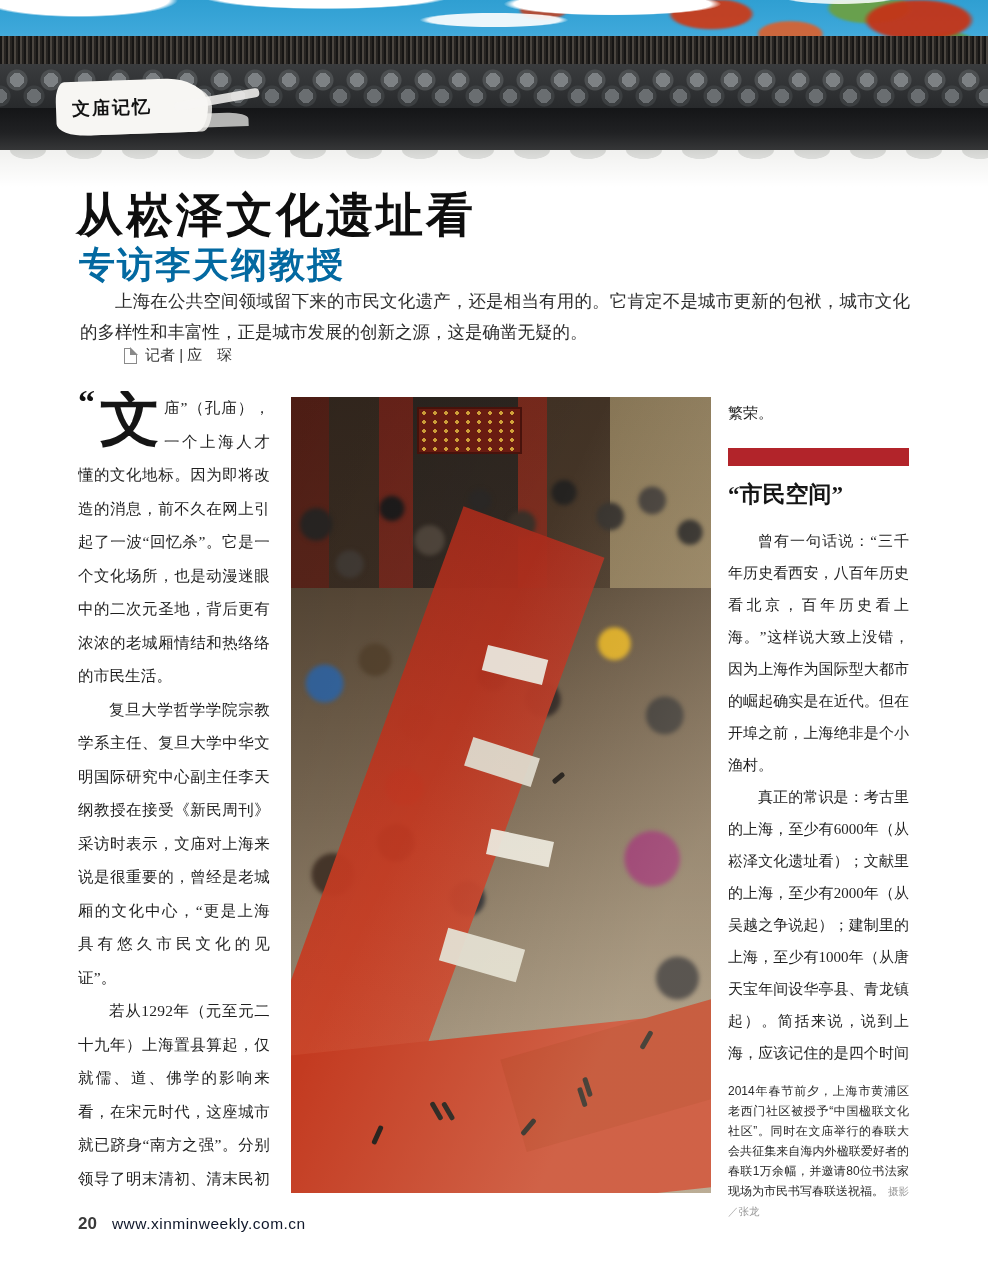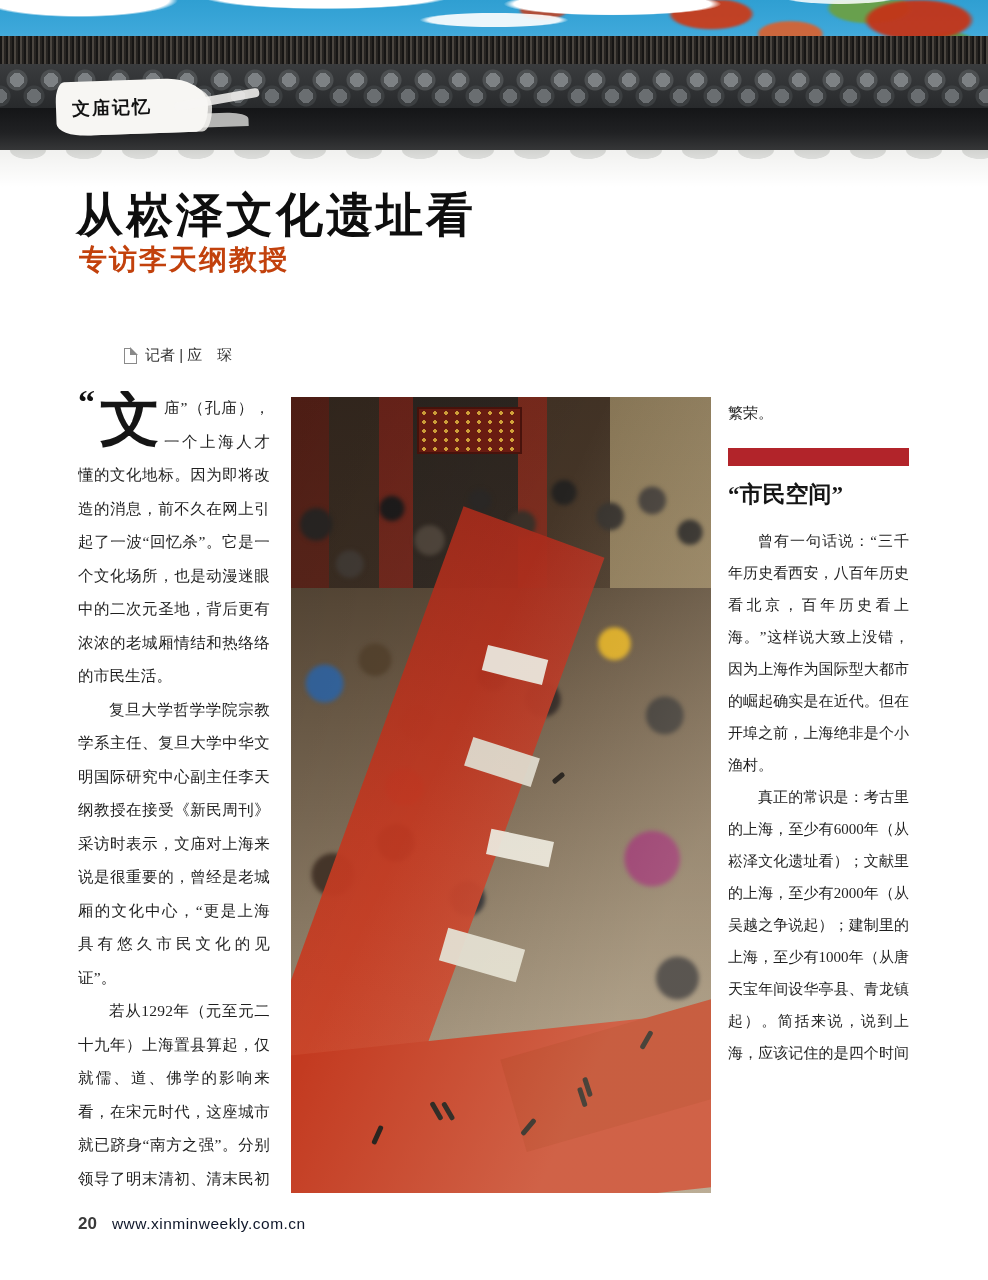--- a/index.html
+++ b/index.html
@@ -55,21 +55,21 @@
     box-shadow:6px 2px 0 -2px rgba(247,246,243,.8), 60px 16px 0 -20px rgba(247,246,243,.7); }
   .tag::after { content:""; position:absolute; right:-52px; top:18px; width:86px; height:9px;
     background:#f7f6f3; transform:rotate(-8deg); border-radius:4px; opacity:.85; }
   .tag-label { position:absolute; left:16px; top:15px; font-family:"Liberation Sans",sans-serif;
     font-weight:bold; font-size:18px; letter-spacing:2px; color:#121212; }
 
   
   .title { position:absolute; left:76px; top:184px; font-family:"Liberation Sans",sans-serif;
     font-weight:900; font-size:47px; letter-spacing:3px; color:#0e0e0e; }
   .subtitle { position:absolute; left:79px; top:241px; font-family:Liberation Serif, serif;
-    font-weight:800; font-size:28px; letter-spacing:2px; color:#c2410c; }
+    font-weight:800; font-size:36px; letter-spacing:2px; color:#0369a1; }
   .intro { position:absolute; left:80px; top:286px; width:830px; font-size:17.5px;
     line-height:31px; color:#2d2d2d; text-align:justify; text-indent:2em;
     font-family:"Liberation Sans",sans-serif; }
   .byline { position:absolute; left:78px; top:346px; font-size:15px; color:#333;
     font-family:"Liberation Sans",sans-serif; display:flex; align-items:center; gap:8px;margin-left:46px; }
   .doc-icon { display:inline-block; width:13px; height:16px; border:1.5px solid #8a8a8a;
     position:relative; background:#fff; }
   .doc-icon::before { content:""; position:absolute; right:-1.5px; top:-1.5px;
     border:4px solid; border-color:#fff #fff #8a8a8a #8a8a8a; width:0; height:0; }
 
@@ -174,20 +174,21 @@
     <div class="darkband"></div>
     <div class="wall"></div>
     <div class="brush-top"></div>
     <div class="tag">
       <span class="tag-label">文庙记忆</span>
     </div>
   </div>
 
   <h1 class="title">从崧泽文化遗址看</h1>
   <h2 class="subtitle">专访李天纲教授</h2>
+  <p class="intro">上海在公共空间领域留下来的市民文化遗产，还是相当有用的。它肯定不是城市更新的包袱，城市文化的多样性和丰富性，正是城市发展的创新之源，这是确凿无疑的。</p>
   <div class="byline">
     <span class="doc-icon"></span>
     <span>记者 | 应　琛</span>
   </div>
 
   <div class="colL">
     <p class="first">
       <span class="dropcap">
           <span class="dq">“</span>
           <span class="dc">文</span>
@@ -222,20 +223,23 @@
   <div class="colR">
     <div class="colR-flow">
       <p class="cont">繁荣。</p>
       <div class="redbar" style="background:#b2242a;"></div>
       <div class="sec-head">
         <div>“市民空间”</div>
       </div>
       <p>曾有一句话说：“三千年历史看西安，八百年历史看北京，百年历史看上海。”这样说大致上没错，因为上海作为国际型大都市的崛起确实是在近代。但在开埠之前，上海绝非是个小渔村。</p>
       <p>真正的常识是：考古里的上海，至少有6000年（从崧泽文化遗址看）；文献里的上海，至少有2000年（从吴越之争说起）；建制里的上海，至少有1000年（从唐天宝年间设华亭县、青龙镇起）。简括来说，说到上海，应该记住的是四个时间概念：考古约六千年、人文约两千年、建制约一千年、开埠百几十年。</p>
     </div>
+    <div class="caption">
+      <span>2014年春节前夕，上海市黄浦区老西门社区被授予“中国楹联文化社区”。同时在文庙举行的春联大会共征集来自海内外楹联爱好者的春联1万余幅，并邀请80位书法家现场为市民书写春联送祝福。</span><span class="credit">摄影／张龙</span>
+    </div>
   </div>
 
   <div class="footer">
     <span class="pagenum">20</span>
     <span class="site">www.xinminweekly.com.cn</span>
   </div>
 
 </div>
 
 </body></html>

